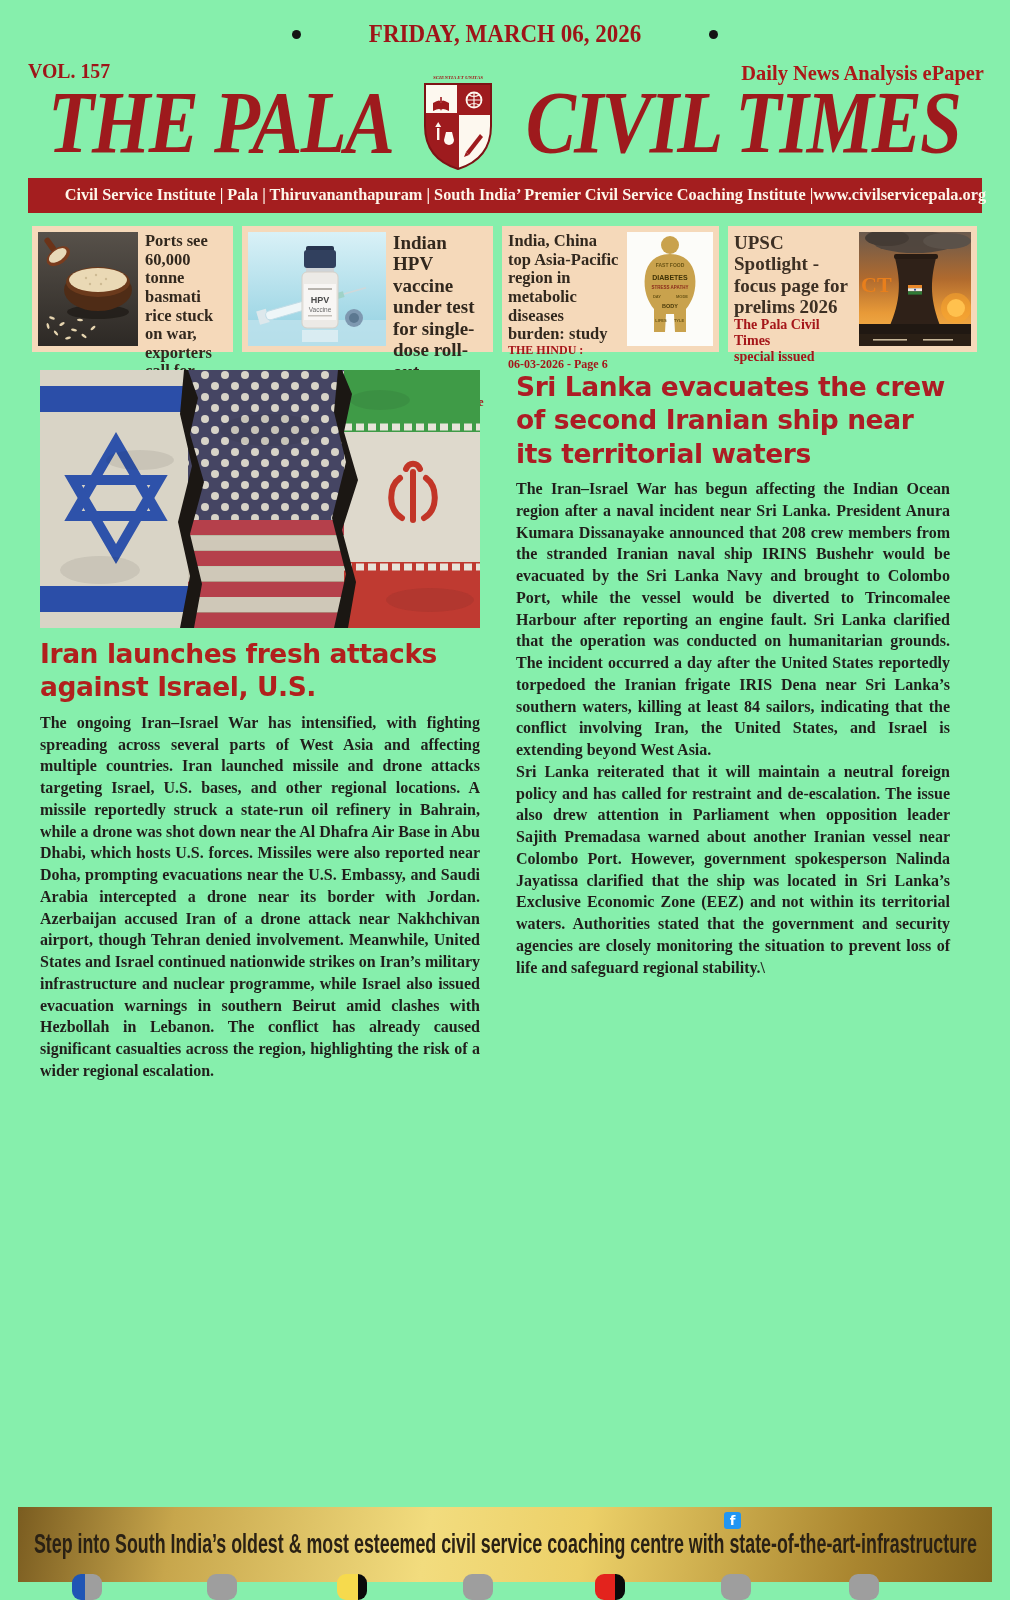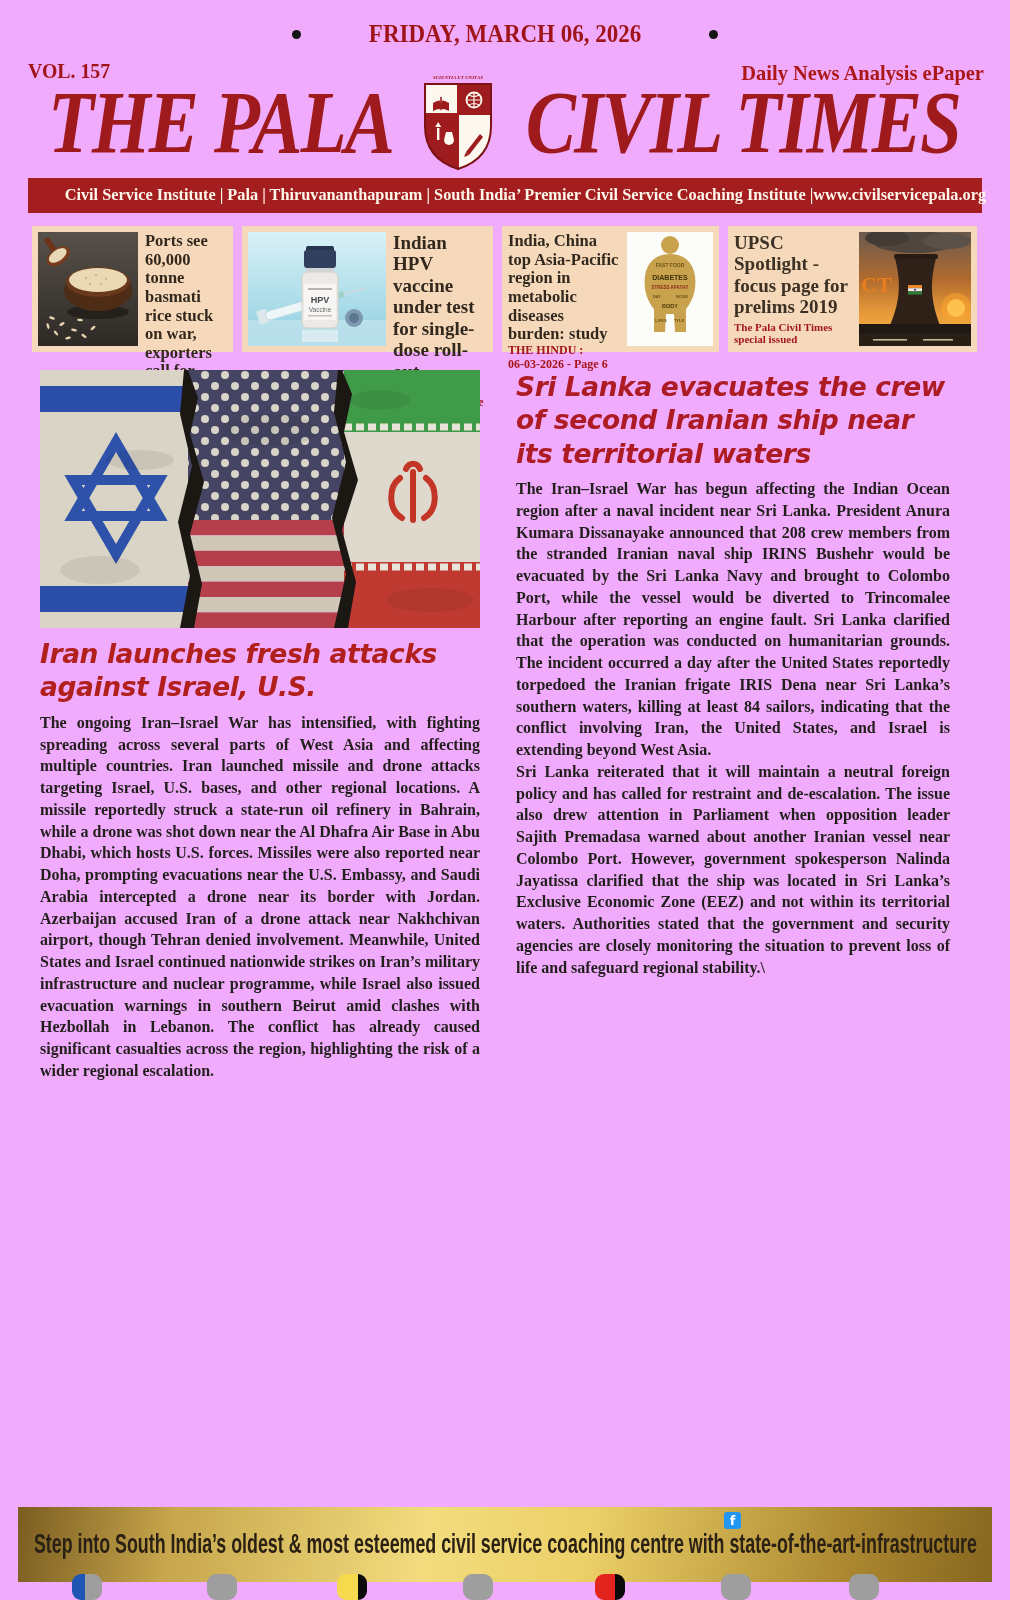--- a/index.html
+++ b/index.html
@@ -1,16 +1,16 @@
 <!DOCTYPE html>
 <html><head>
 <meta charset="utf-8">
 <style>
   html,body{margin:0;padding:0;}
-  .page{position:relative;width:1010px;height:1600px;background:#f0abfc;overflow:hidden;
+  .page{position:relative;width:1010px;height:1600px;background:#86efac;overflow:hidden;
         font-family:"Liberation Serif",serif;}
   
   .date-row{padding-top:20px;display:flex;justify-content:center;align-items:center;gap:56px;}
   .dot{width:9px;height:9px;border-radius:50%;background:#141414;flex:none;}
   .date{font-size:25px;font-weight:bold;color:#9e1418;display:inline-block;transform:scaleX(.92);white-space:nowrap;}
   .vol-row{position:relative;height:24px;margin-top:12px;}
   .vol{position:absolute;left:28px;top:-2px;font-weight:bold;color:#9e1418;font-size:22px;
        display:inline-block;transform:scaleX(.9);transform-origin:left;}
   .edition{position:absolute;right:26px;top:0;font-weight:bold;color:#ac1718;font-size:22px;
        display:inline-block;transform:scaleX(.93);transform-origin:right;white-space:nowrap;}
@@ -25,28 +25,28 @@
   
   .strip{margin:13px 0 0 32px;display:flex;gap:9px;height:126px;}
   .card{background:#f5d9ba;display:flex;padding:6px;box-sizing:border-box;gap:7px;align-items:stretch;}
   .c1{width:201px}.c2{width:251px}.c3{width:217px}.c4{width:249px}
   .thumb{flex:none;height:82px;}
   .thumb svg{display:block;}
   .card-text{display:flex;flex-direction:column;flex:1;min-width:0;}
   .card-headline{font-weight:bold;font-size:16.5px;line-height:1.13;color:#32281e;}
   .card-source{margin-top:auto;font-weight:bold;font-size:12px;line-height:1.15;color:#a5161a;}
   .c4 .card-headline{font-size:19px;line-height:1.12;color:#3d3024;}
-  .c4 .card-source{font-size:11px;}
+  .c4 .card-source{font-size:14px;}
   
   .main{display:flex;margin:18px 40px 0;gap:36px;}
   .col-left{width:440px;flex:none;}
   .col-right{width:434px;flex:none;}
   .flags{width:440px;height:258px;display:block;}
   .headline{font-family:"DejaVu Sans","Liberation Sans",sans-serif;font-weight:bold;
-       font-size:26.5px;line-height:1.26;color:#b1201d;letter-spacing:-.4px;font-style:italic;}
+       font-size:26.5px;line-height:1.26;color:#b1201d;letter-spacing:-.4px;}
   .headline.left{margin-top:9px;}
   .headline.right{color:#ad1c24;}
   .body-text{margin-top:8px;font-weight:bold;font-size:16px;line-height:1.36;color:#211e1b;
        text-align:justify;white-space:pre-line;}
   
   .gold-bar{position:absolute;left:18px;right:18px;top:1507px;height:75px;
        background:linear-gradient(100deg,#7a5c20 0%,#c7a64c 16%,#f2dc7e 42%,#ecd068 58%,#a9852f 86%,#86671f 100%);
        display:flex;align-items:center;justify-content:center;}
   .gold-text{font-family:"Liberation Sans",sans-serif;font-weight:bold;font-size:27px;color:#2a2114;
        display:inline-block;transform:scaleX(.66);white-space:nowrap;}
@@ -228,21 +228,21 @@
           <text x="55" y="66" font-size="4" font-weight="bold" fill="#6b5516" text-anchor="middle" font-family="Liberation Sans, sans-serif">MODE</text>
           <text x="43" y="76" font-size="5.5" font-weight="bold" fill="#4a3a0a" text-anchor="middle" font-family="Liberation Sans, sans-serif">BODY</text>
           <text x="34" y="90" font-size="4" font-weight="bold" fill="#6b5516" text-anchor="middle" font-family="Liberation Sans, sans-serif">LIFES</text>
           <text x="52" y="90" font-size="4" font-weight="bold" fill="#6b5516" text-anchor="middle" font-family="Liberation Sans, sans-serif">TYLE</text>
         </svg>
       </div>
     </div>
 
     <div class="card c4">
       <div class="card-text">
-        <div class="card-headline">UPSC Spotlight - focus page for prelims 2019</div>
+        <div class="card-headline">UPSC Spotlight - focus page for prelims 2026</div>
         <div class="card-source">
           <div>The Pala Civil Times</div>
           <div>special issued</div>
         </div>
       </div>
       <div class="thumb">
         <svg width="112" height="114" viewBox="0 0 112 114">
           <defs>
               <linearGradient id="skyG" x1="0" y1="0" x2="0" y2="1">
             <stop offset="0" stop-color="#6a5a4e"></stop>

